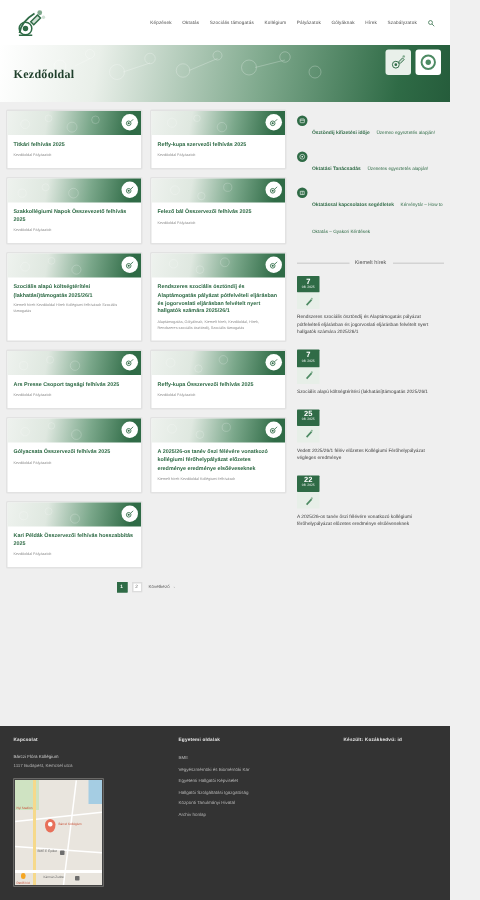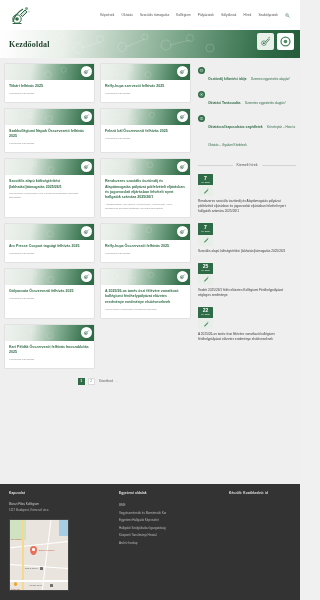--- a/index.html
+++ b/index.html
@@ -23,21 +23,21 @@
     padding-right: 2px;
   }
   .nav-item {
     font-size: 3.1px; color: #4c4c4c; white-space: nowrap;
     letter-spacing: .1px; cursor: pointer;
   }
   .nav-search { font-size: 4px; color: #2d6b45; cursor: pointer; }
 
   
   .hero {
-    height: 28px; position: relative; overflow: hidden;
+    height: 38px; position: relative; overflow: hidden;
     background: linear-gradient(100deg,#ffffff 0%,#e9efe9 22%,#7fa98d 58%,#2f6b46 88%,#255c3b 100%);
     display: flex; align-items: center;
   }
   .hero-pattern {
     position: absolute; inset: 0; opacity: .5;
   }
   .hero-title {
     position: relative; font-size: 8px; font-weight: bold;
     color: #1f3f2b; padding-left: 9px; letter-spacing: .2px;
     font-family: "Liberation Serif", serif;

